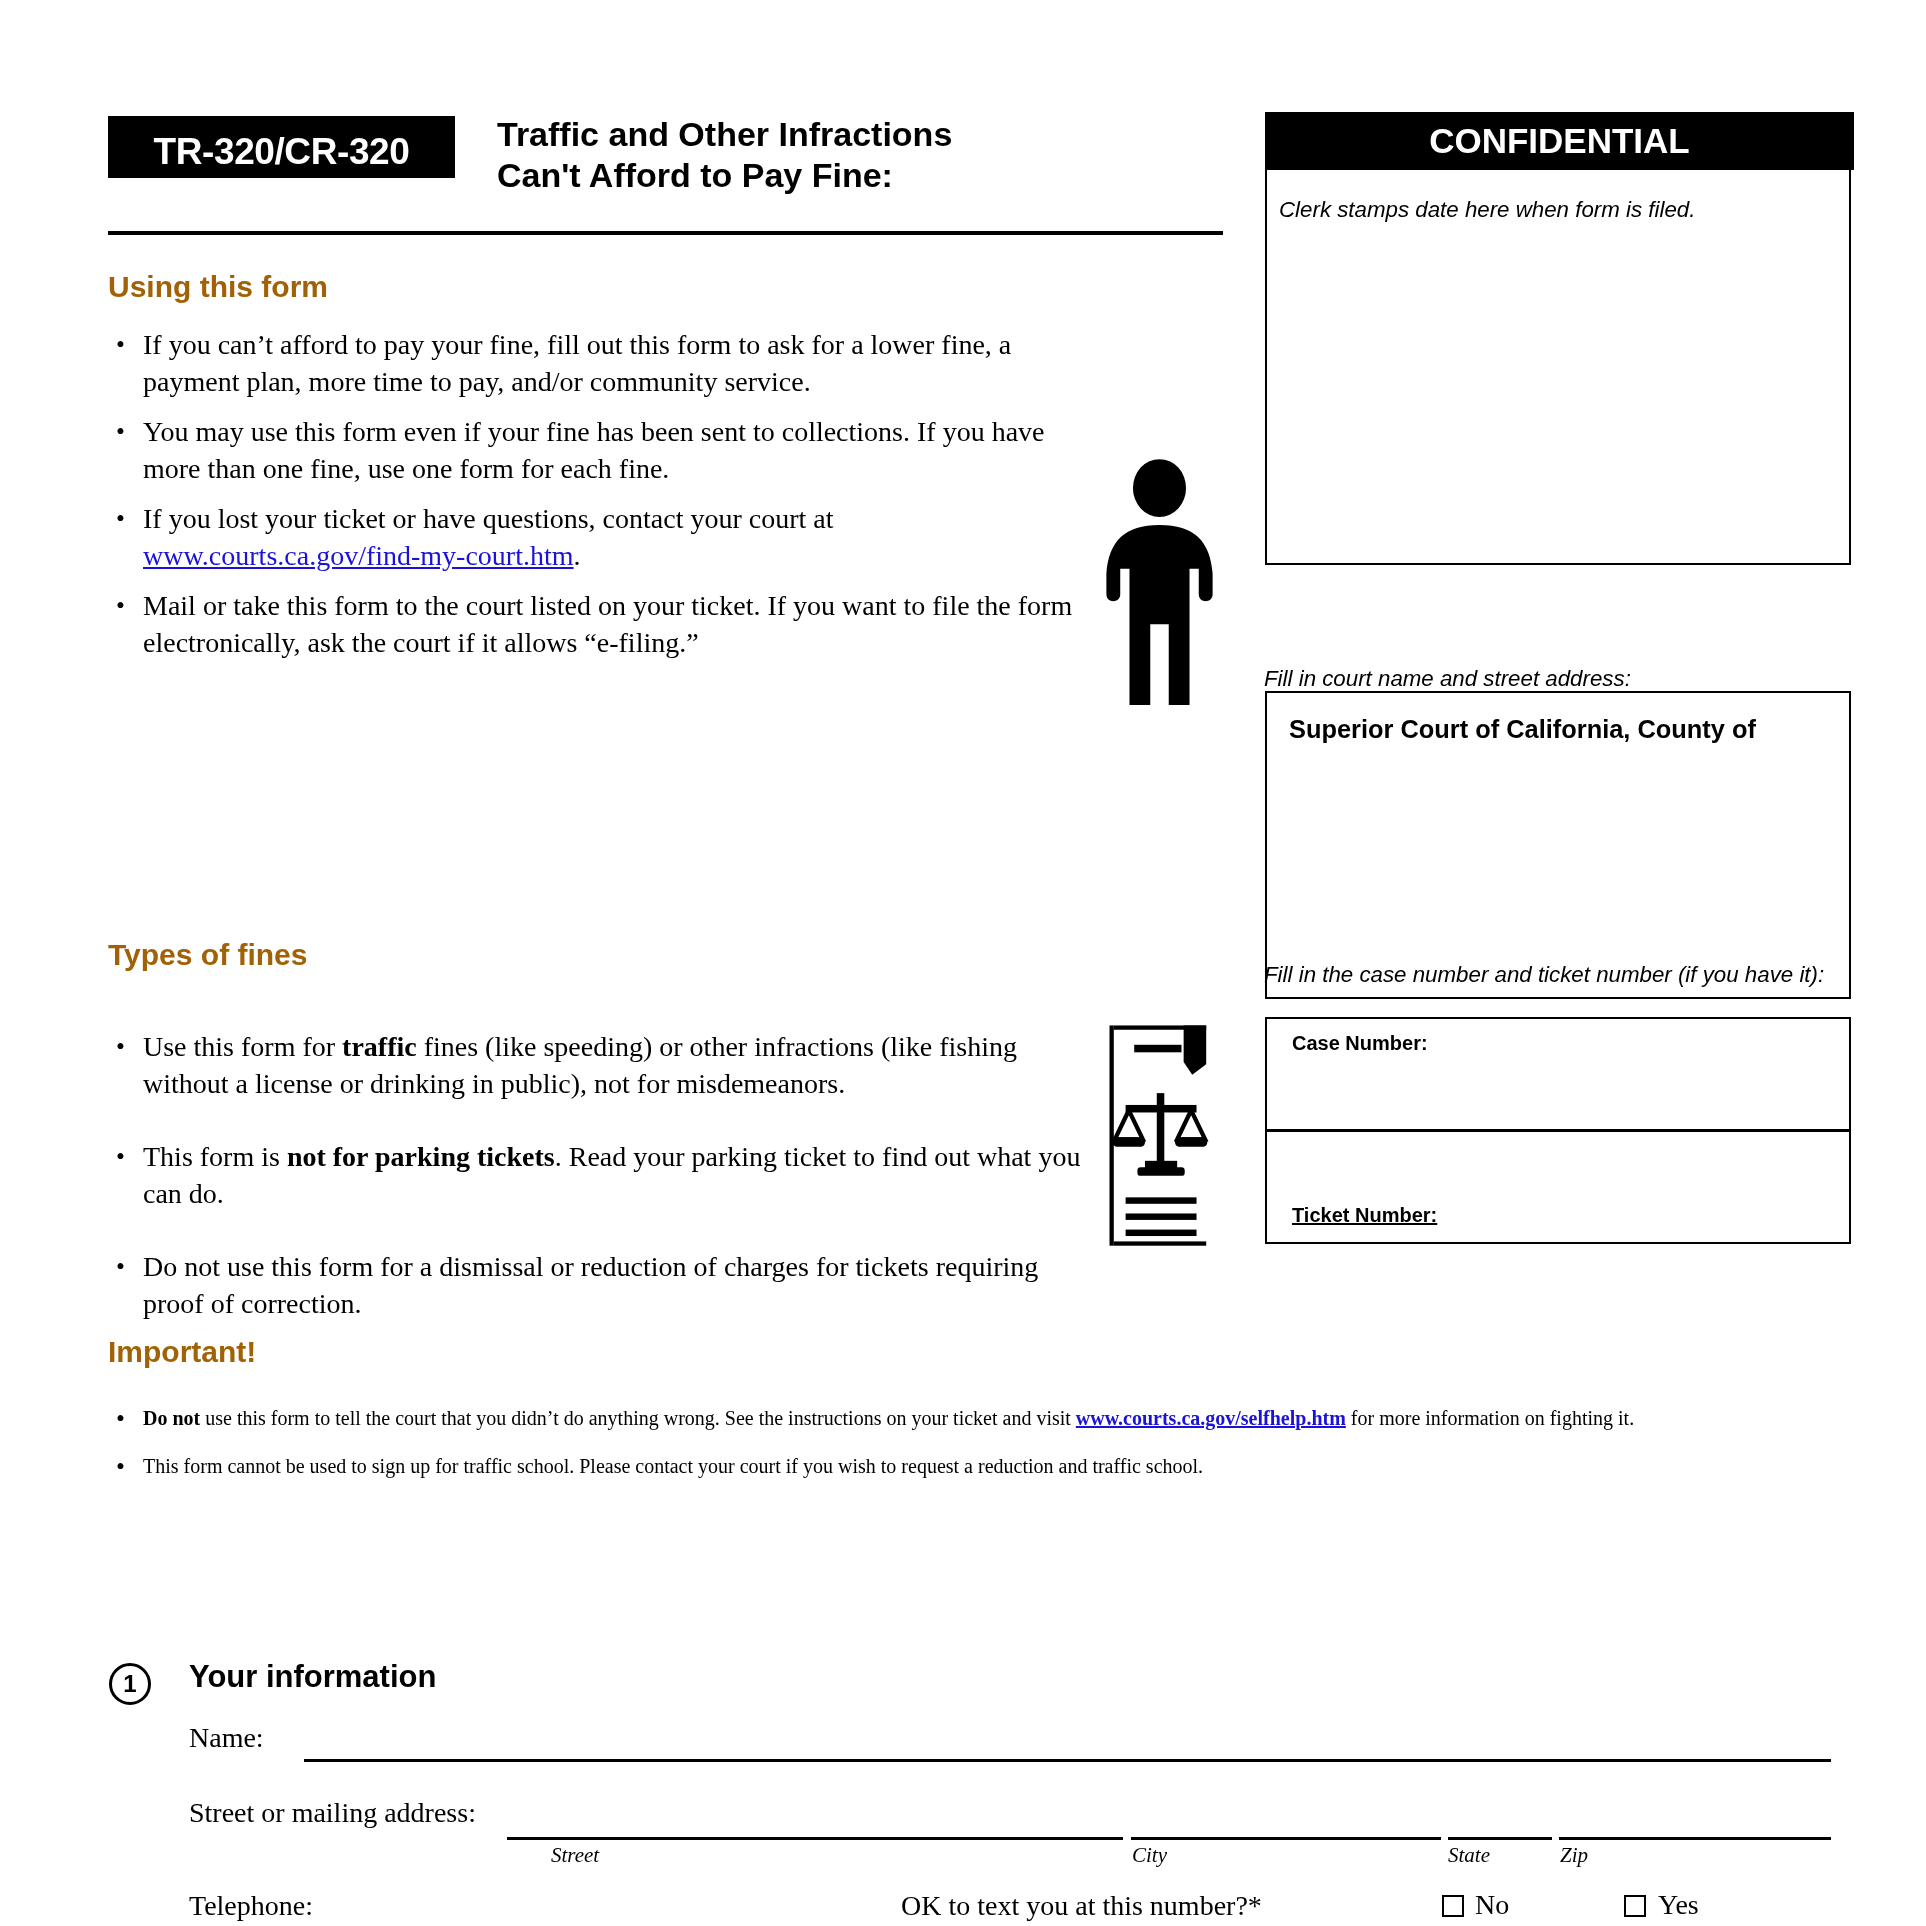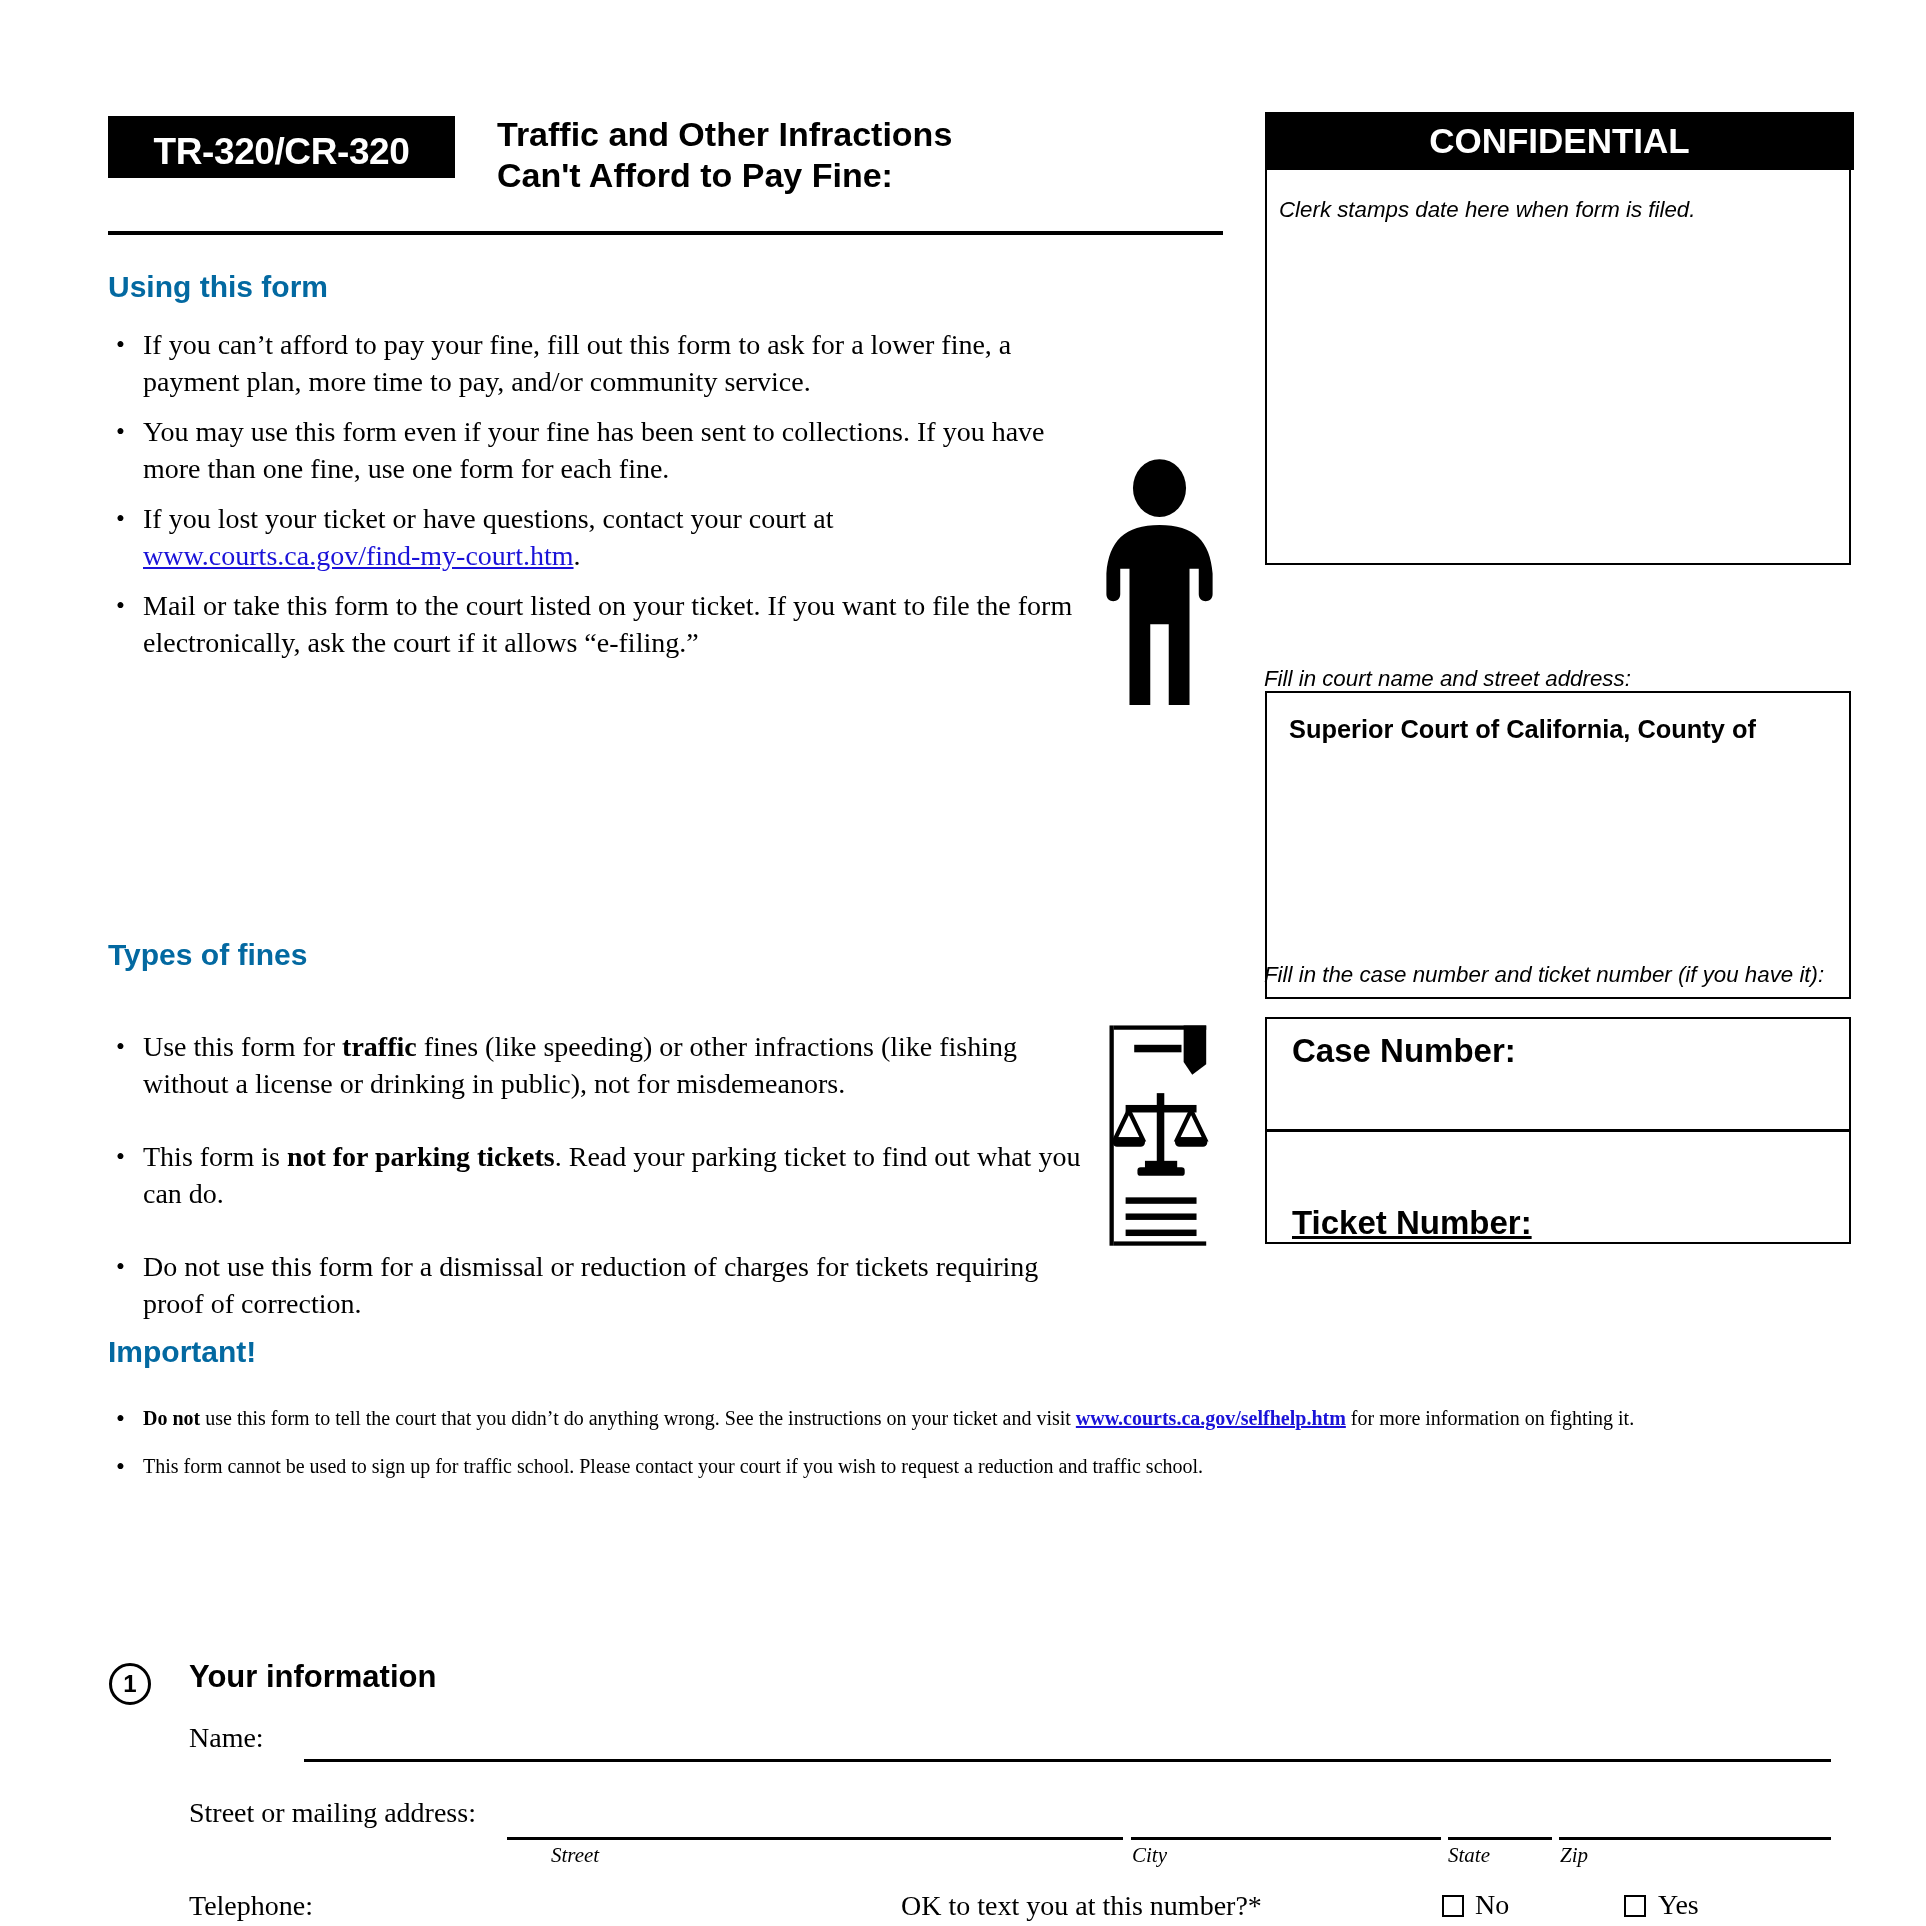--- a/index.html
+++ b/index.html
@@ -52,21 +52,21 @@
   #header-rule {
     left: 108px; top: 231px;
     width: 1115px; height: 4.2px;
   }
 
   
   .section-heading {
     font-family: "Liberation Sans", "DejaVu Sans", sans-serif;
     font-weight: bold;
     font-size: 30px;
-    color: #0369a1;
+    color: #a16207;
   }
 
   
   .bullet-list { list-style: none; margin: 0; padding: 0; }
   .bullet-list li {
     position: relative;
     padding-left: 37px;
     font-size: 28px;
     line-height: 37px;
     margin-bottom: 13px;
@@ -139,21 +139,21 @@
     border: 2.3px solid #000;
     box-sizing: border-box;
   }
   #case-divider {
     left: 1265px; top: 1129px;
     width: 586px; height: 2.7px;
   }
   .case-label {
     font-family: "Liberation Sans", "DejaVu Sans", sans-serif;
     font-weight: bold;
-    font-size: 33px;
+    font-size: 20px;
   }
   #case-number-label { left: 1292px; top: 1032px; }
   #ticket-number-label { left: 1292px; top: 1204px; text-decoration: underline; }
 
   
   #person-icon { left: 1090px; top: 458px; width: 139px; height: 254px; }
   #scales-icon { left: 1106px; top: 1019px; width: 108px; height: 231px; }
 
   
   #important-heading { left: 108px; top: 1335px; }

